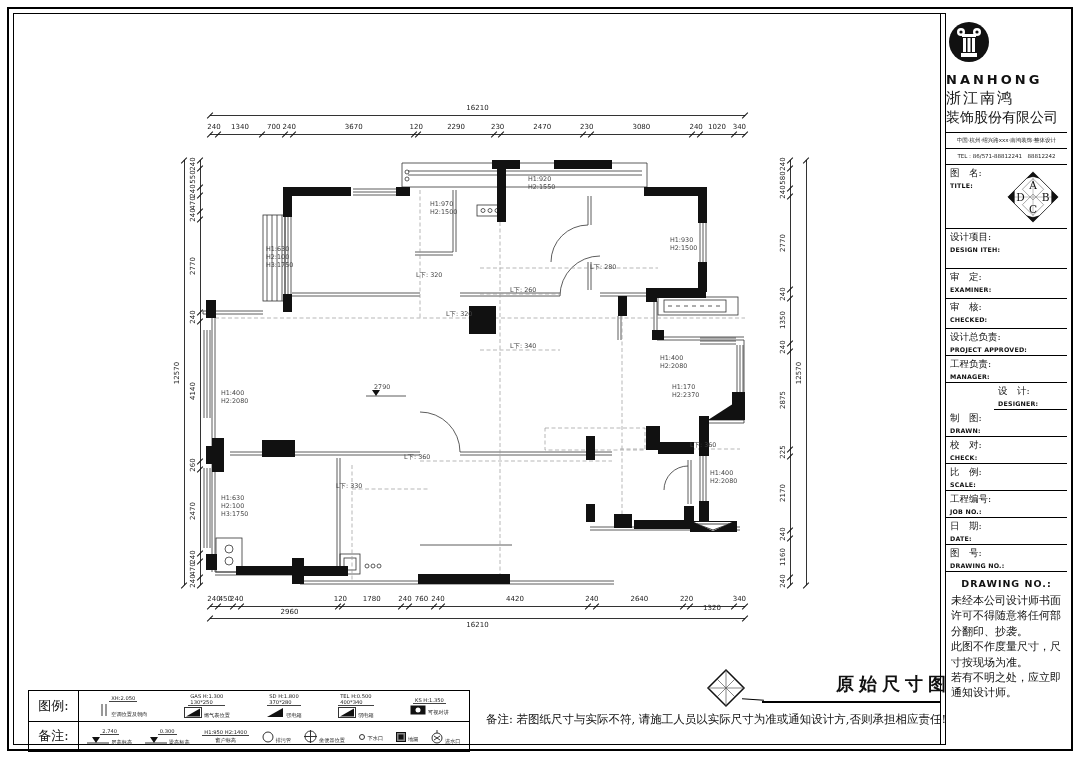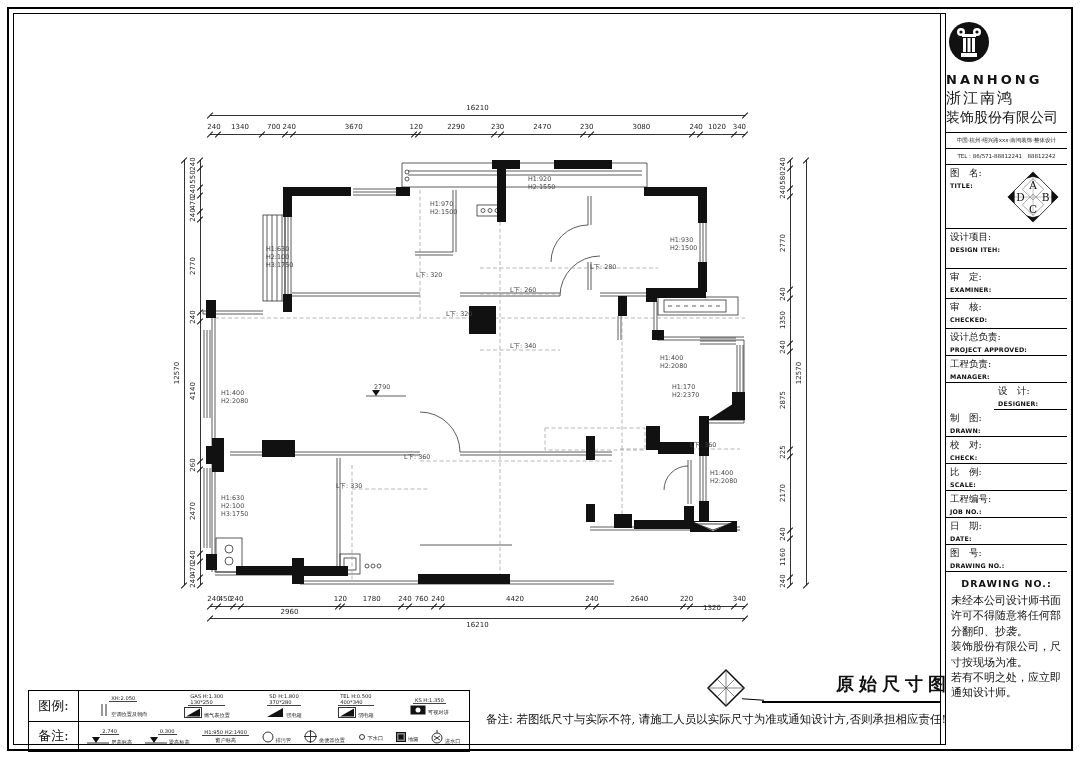--- a/index.html
+++ b/index.html
@@ -599,17 +599,17 @@
       </div>
       <div class="tb-row" style="height: 27px;">
         <div class="tb-cn">图　号:</div>
         <div class="tb-en">DRAWING NO.:</div>
       </div>
     </div>
   <div id="tb-notice">
     <div class="tb-notice-title">DRAWING NO.:</div>
     <div id="tb-notice-lines">
         <div class="tb-notice-line">未经本公司设计师书面许可不得随意将任何部分翻印、抄袭。</div>
-        <div class="tb-notice-line">装饰股份有限公司，尺寸按现场为准。</div>
+        <div class="tb-notice-line">此图不作度量尺寸，尺寸按现场为准。</div>
         <div class="tb-notice-line">若有不明之处，应立即通知设计师。</div>
       </div>
   </div>
 </div>
 
 </body></html>

